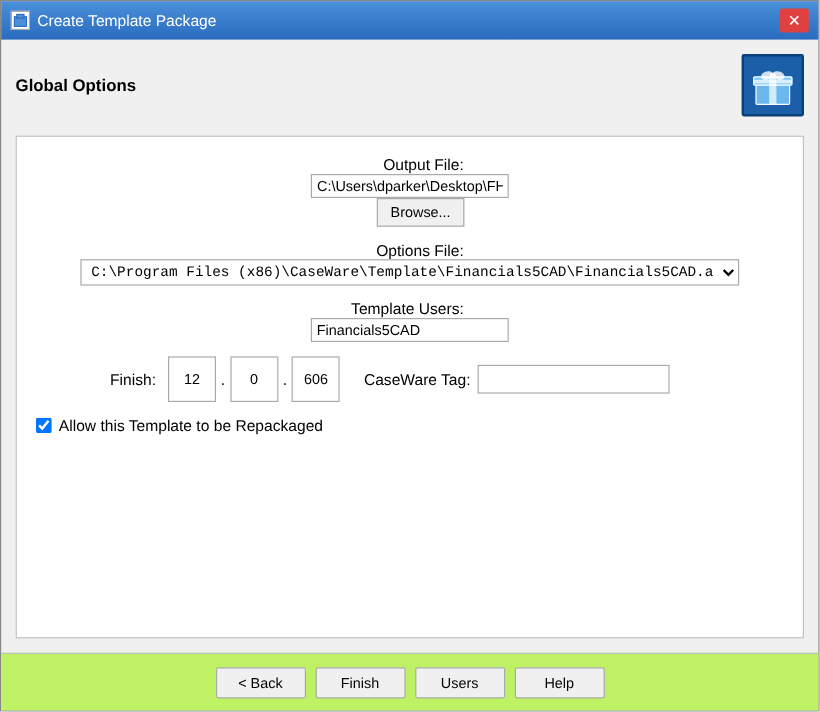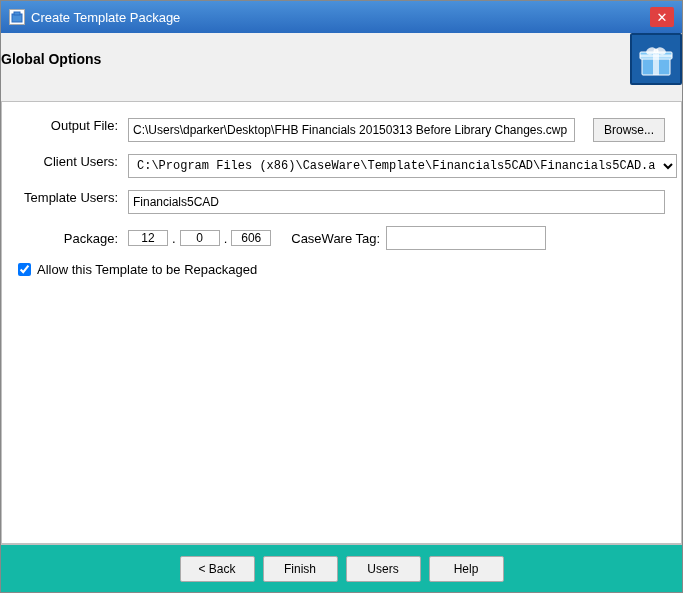--- a/index.html
+++ b/index.html
@@ -73,21 +73,21 @@
       display: flex;
       align-items: center;
       justify-content: center;
       border-radius: 2px;
     }
 
     .content-area {
       flex: 1;
       display: flex;
       flex-direction: column;
-      padding: 0;
+      padding: 12px;
     }
 
     .section-header {
       display: flex;
       align-items: center;
       justify-content: space-between;
       margin-bottom: 16px;
     }
 
     .section-title {
@@ -114,21 +114,23 @@
 
     .form-area {
       flex: 1;
       background: white;
       border: 1px solid #c0c0c0;
       padding: 16px;
     }
 
     .form-row {
       display: flex;
+      align-items: center;
       margin-bottom: 12px;
+      flex-direction: column;
     }
 
     .form-label {
       width: 110px;
       text-align: right;
       padding-right: 10px;
       color: #000;
       flex-shrink: 0;
     }
 
@@ -178,21 +180,21 @@
     }
 
     .version-inputs {
       display: flex;
       align-items: center;
       gap: 4px;
     }
 
     .version-num {
       width: 40px;
-      height: 16px;
+      height: 38px;
       border: 1px solid #aaa;
       padding: 2px 4px;
       font-size: 12px;
       font-family: inherit;
       text-align: center;
     }
 
     .version-dot {
       font-size: 13px;
       color: #000;
@@ -222,21 +224,21 @@
     .checkbox-row input[type="checkbox"] {
       margin-right: 6px;
     }
 
     .spacer {
       flex: 1;
     }
 
     .button-bar {
       height: 48px;
-      background: #14b8a6;
+      background: #bef264;
       border-top: 1px solid #c0c0c0;
       display: flex;
       align-items: center;
       justify-content: center;
       gap: 8px;
       flex-shrink: 0;
     }
 
     .btn {
       height: 26px;
@@ -295,33 +297,33 @@
 
     <div class="form-area">
 
       <div class="form-row">
         <label class="form-label">Output File:</label>
         <input type="text" class="form-input" value="C:\Users\dparker\Desktop\FHB Financials 20150313 Before Library Changes.cwp" style="">
         <button class="browse-button">Browse...</button>
       </div>
 
       <div class="form-row">
-        <label class="form-label">Client Users:</label>
+        <label class="form-label">Options File:</label>
         <select class="form-select">
           <option value="C:\Program Files (x86)\CaseWare\Template\Financials5CAD\Financials5CAD.a">C:\Program Files (x86)\CaseWare\Template\Financials5CAD\Financials5CAD.a</option>
         </select>
       </div>
 
       <div class="form-row">
         <label class="form-label">Template Users:</label>
         <input type="text" class="form-input" value="Financials5CAD" style="">
       </div>
 
       <div class="version-row">
-        <label class="version-label">Package:</label>
+        <label class="version-label">Finish:</label>
         <div class="version-inputs">
           <input type="text" class="version-num" value="12" style="">
           <span class="version-dot">.</span>
           <input type="text" class="version-num" value="0" style="">
           <span class="version-dot">.</span>
           <input type="text" class="version-num" value="606" style="">
         </div>
         <span class="version-tag-label">CaseWare Tag:</span>
         <input type="text" class="version-tag-input" value="" style="">
       </div>

